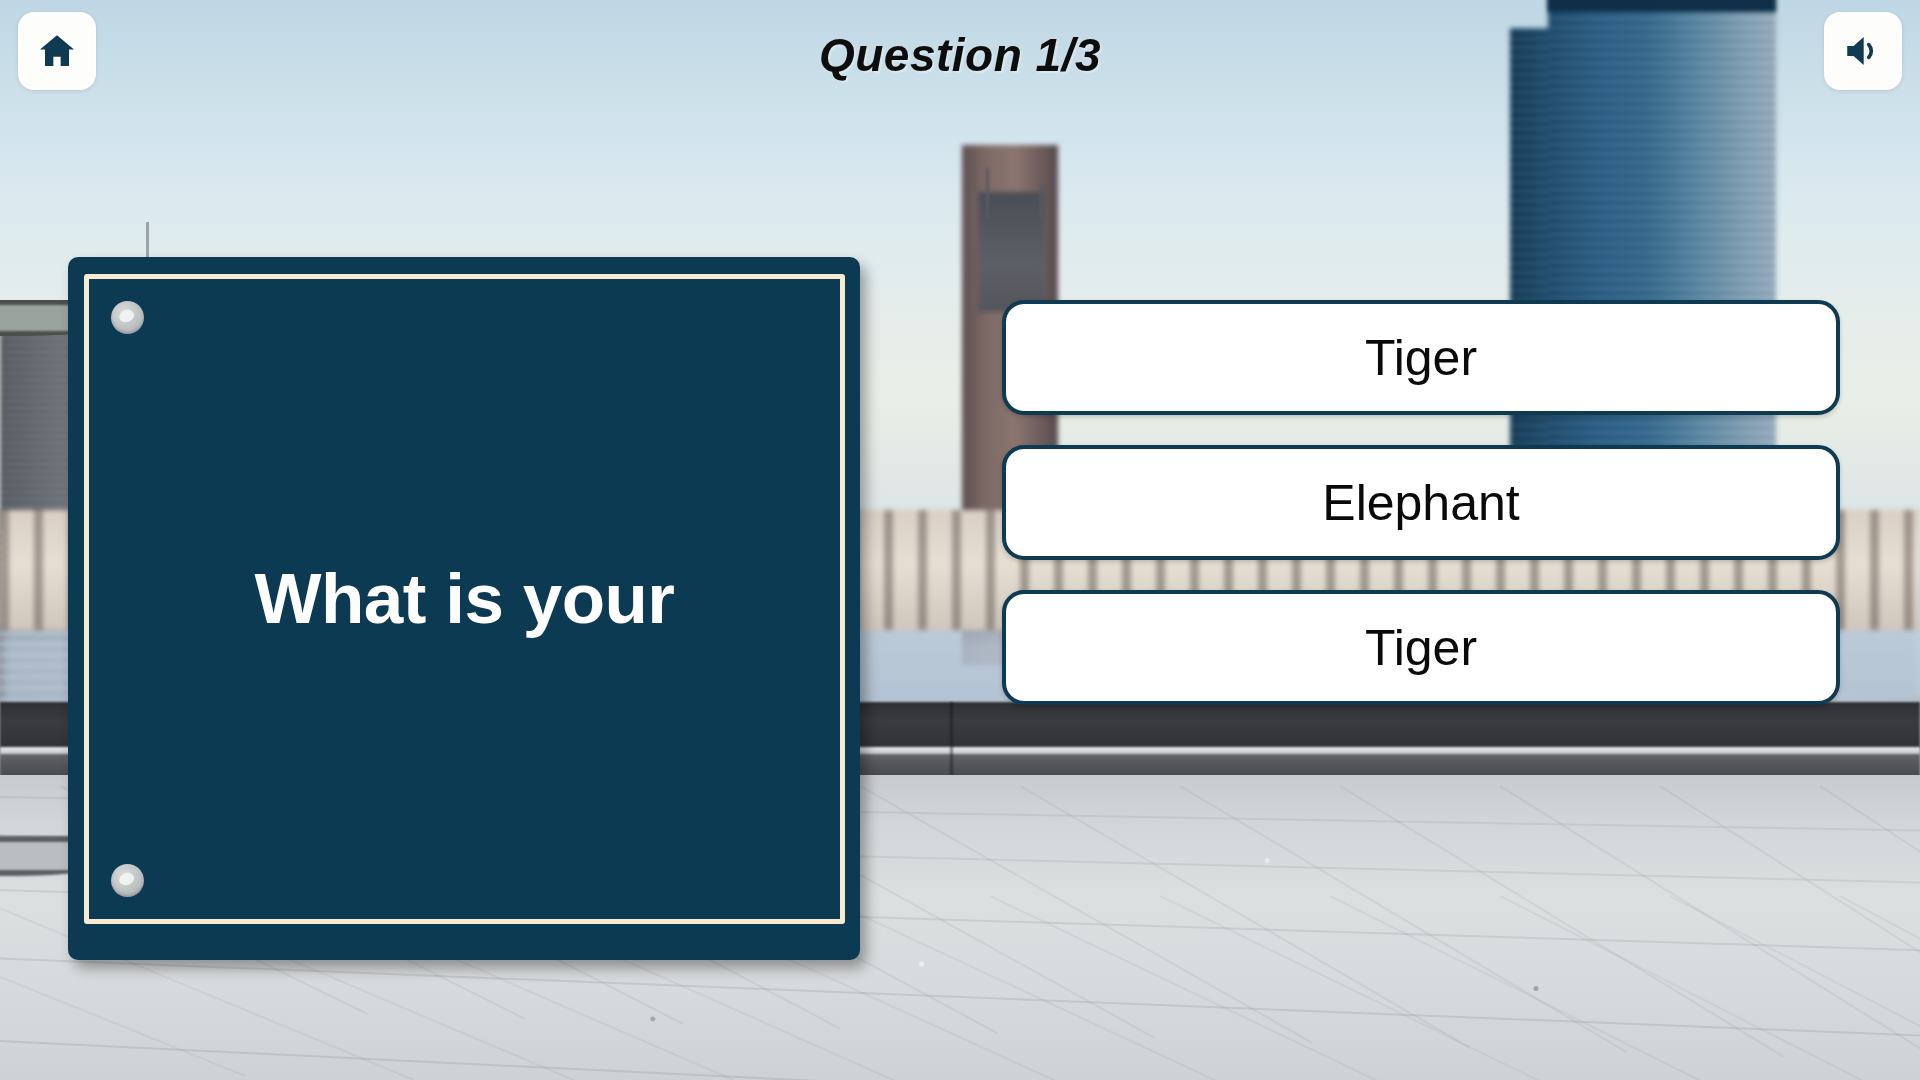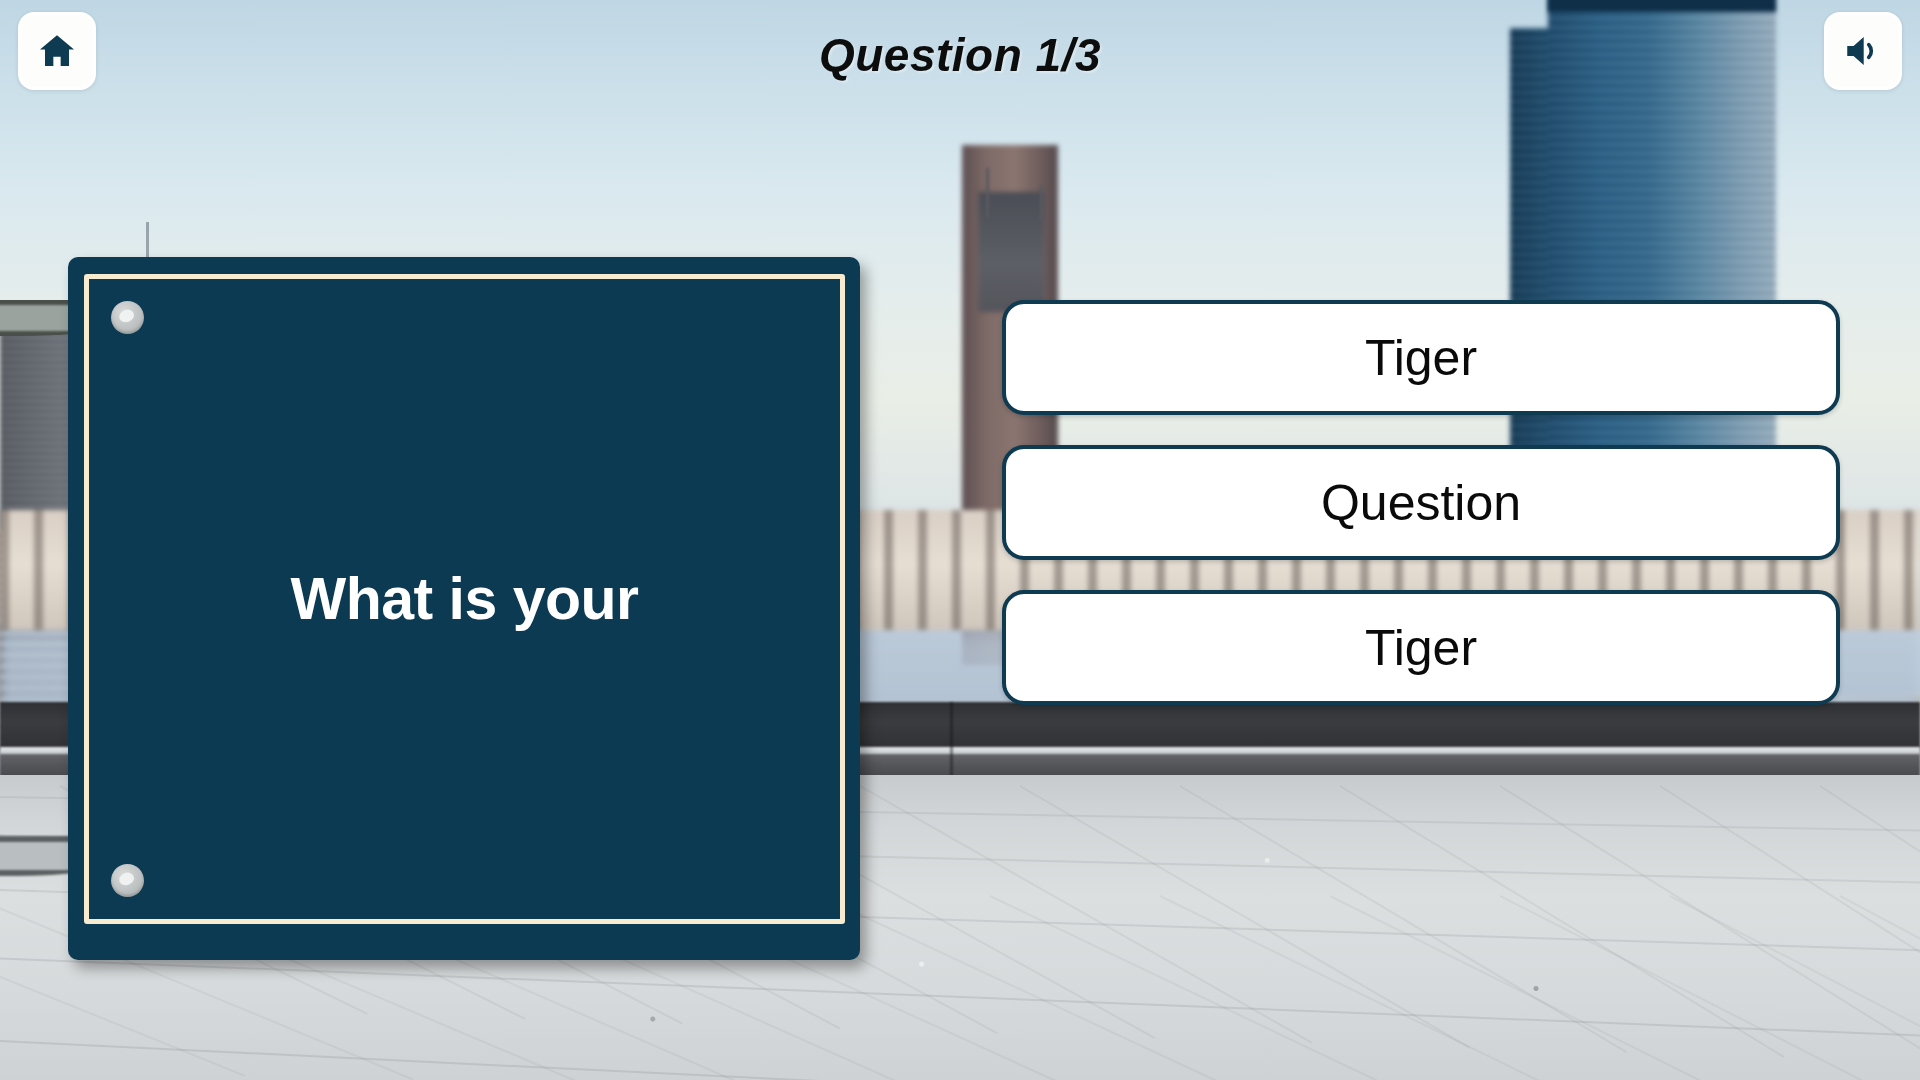--- a/index.html
+++ b/index.html
@@ -253,21 +253,21 @@
   #screw-bottom { left: 22px;  bottom: 22px; }
 
   #question-text {
     position: absolute;
     left: 56px; right: 56px; top: 50%;
     transform: translateY(-50%);
     text-align: center;
     color: #ffffff;
     font-family: "Liberation Sans", sans-serif;
     font-weight: 700;
-    font-size: 59px;
+    font-size: 71px;
     line-height: 1.06;
     letter-spacing: -.5px;
   }
 
   
   #answers {
     position: absolute;
     left: 1002px; top: 300px;
     width: 838px;
     display: flex;
@@ -400,20 +400,20 @@
         <div>What is your</div>
       </div>
     </div>
   </div>
 
   <div id="answers">
       <div class="answer-btn">
         <span>Tiger</span>
       </div>
       <div class="answer-btn">
-        <span>Question</span>
+        <span>Elephant</span>
       </div>
       <div class="answer-btn">
         <span>Tiger</span>
       </div>
     </div>
 
 </div>
 
 </body></html>

